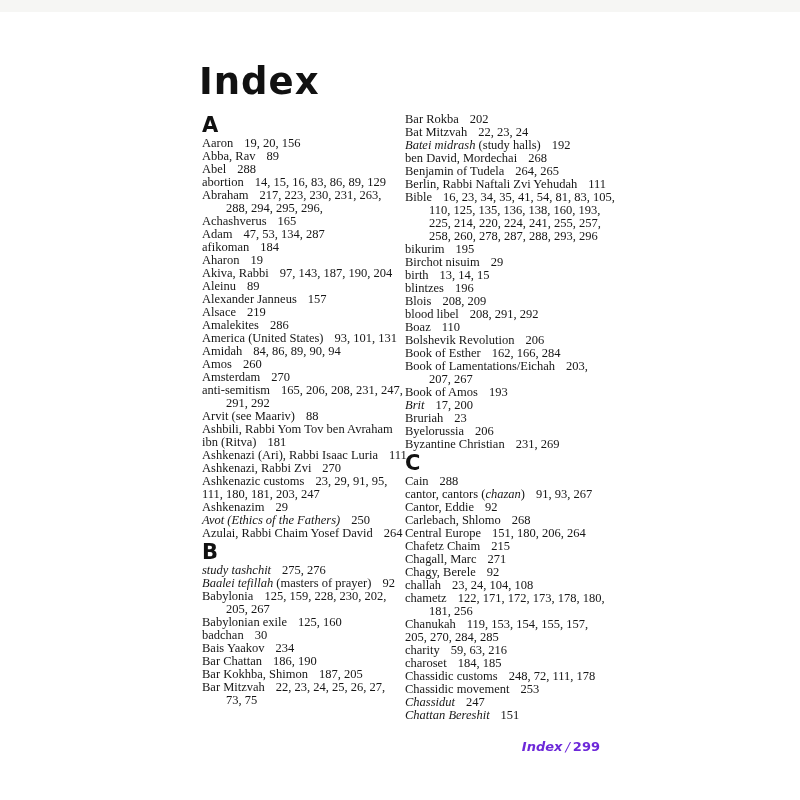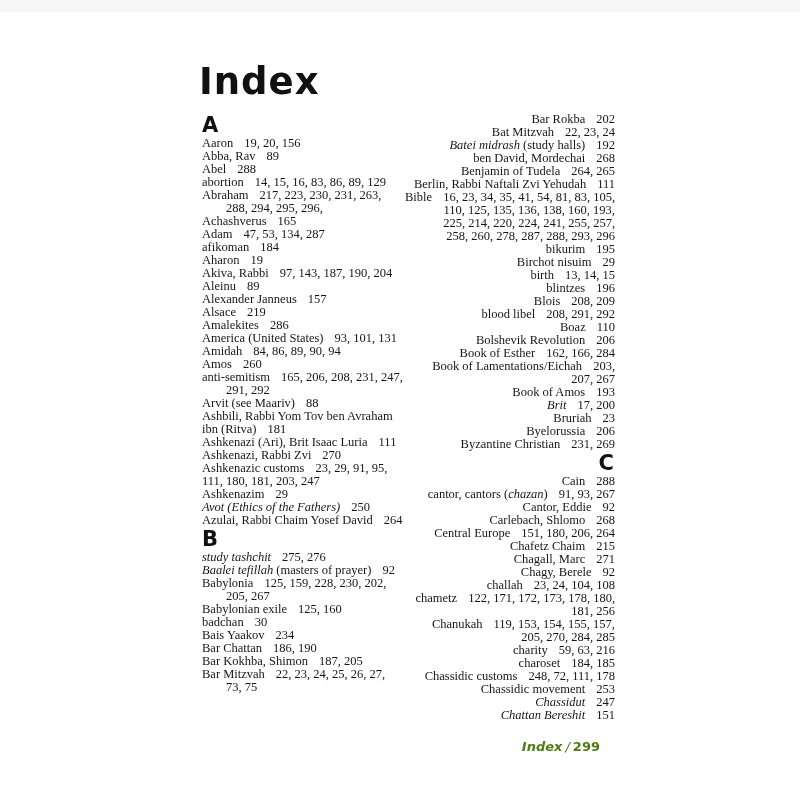--- a/index.html
+++ b/index.html
@@ -23,38 +23,38 @@
     font-size: 37px; line-height: 44px;
     letter-spacing: 1px;
     color: #111111;
   }
   .col {
     position: absolute; top: 101px;
     font-size: 12.5px; line-height: 13px;
     white-space: nowrap;
   }
   .col-left  { left: 202px; width: 200px; }
-  .col-right { left: 405px; width: 210px; text-align: right; }
+  .col-right { left: 405px; width: 210px; }
   .section-head {
     font-family: "DejaVu Sans", sans-serif;
     font-weight: bold;
     font-size: 21px; line-height: 24px;
     letter-spacing: 1px;
     color: #111111;
   }
   .entry-line { min-height: 13px; }
   .entry-line.ind { padding-left: 24px; }
   .nums { padding-left: 11px; }
   .it { font-style: italic; }
   .footer {
     position: absolute; top: 727px; left: 400px; width: 200px;
     text-align: right;
     font-family: "DejaVu Sans", sans-serif;
     font-size: 13px; line-height: 16px;
-    color: #4d7c0f;
+    color: #6d28d9;
   }
   .footer .sec { font-style: italic; font-weight: bold; }
   .footer .sep { font-style: italic; padding: 0 3px; }
   .footer .pg  { font-weight: bold; }
 </style>
 </head>
 <body>
 
 <div class="page">
 
@@ -73,26 +73,27 @@
       <div class="entry-line"><span class="">afikoman</span><span class="nums">184</span></div>
       <div class="entry-line"><span class="">Aharon</span><span class="nums">19</span></div>
       <div class="entry-line"><span class="">Akiva, Rabbi</span><span class="nums">97, 143, 187, 190, 204</span></div>
       <div class="entry-line"><span class="">Aleinu</span><span class="nums">89</span></div>
       <div class="entry-line"><span class="">Alexander Janneus</span><span class="nums">157</span></div>
       <div class="entry-line"><span class="">Alsace</span><span class="nums">219</span></div>
       <div class="entry-line"><span class="">Amalekites</span><span class="nums">286</span></div>
       <div class="entry-line"><span class="">America (United States)</span><span class="nums">93, 101, 131</span></div>
       <div class="entry-line"><span class="">Amidah</span><span class="nums">84, 86, 89, 90, 94</span></div>
       <div class="entry-line"><span class="">Amos</span><span class="nums">260</span></div>
+      <div class="entry-line"><span class="">Amsterdam</span><span class="nums">270</span></div>
       <div class="entry-line"><span class="">anti-semitism</span><span class="nums">165, 206, 208, 231, 247,</span></div>
       <div class="entry-line ind"><span class="">291, 292</span></div>
       <div class="entry-line"><span class="">Arvit (see Maariv)</span><span class="nums">88</span></div>
       <div class="entry-line"><span class="">Ashbili, Rabbi Yom Tov ben Avraham</span></div>
       <div class="entry-line"><span class="">ibn (Ritva)</span><span class="nums">181</span></div>
-      <div class="entry-line"><span class="">Ashkenazi (Ari), Brit Isaac Luria</span><span class="nums">111</span></div>
+      <div class="entry-line"><span class="">Ashkenazi (Ari), Rabbi Isaac Luria</span><span class="nums">111</span></div>
       <div class="entry-line"><span class="">Ashkenazi, Rabbi Zvi</span><span class="nums">270</span></div>
       <div class="entry-line"><span class="">Ashkenazic customs</span><span class="nums">23, 29, 91, 95,</span></div>
       <div class="entry-line"><span class="">111, 180, 181, 203, 247</span></div>
       <div class="entry-line"><span class="">Ashkenazim</span><span class="nums">29</span></div>
       <div class="entry-line"><span class="it ">Avot (Ethics of the Fathers)</span><span class="nums">250</span></div>
       <div class="entry-line"><span class="">Azulai, Rabbi Chaim Yosef David</span><span class="nums">264</span></div>
       <div class="section-head">B</div>
       <div class="entry-line"><span class="it ">study tashchit</span><span class="nums">275, 276</span></div>
       <div class="entry-line"><span class="it ">Baalei tefillah</span><span class=""> (masters of prayer)</span><span class="nums">92</span></div>
       <div class="entry-line"><span class="">Babylonia</span><span class="nums">125, 159, 228, 230, 202,</span></div>

